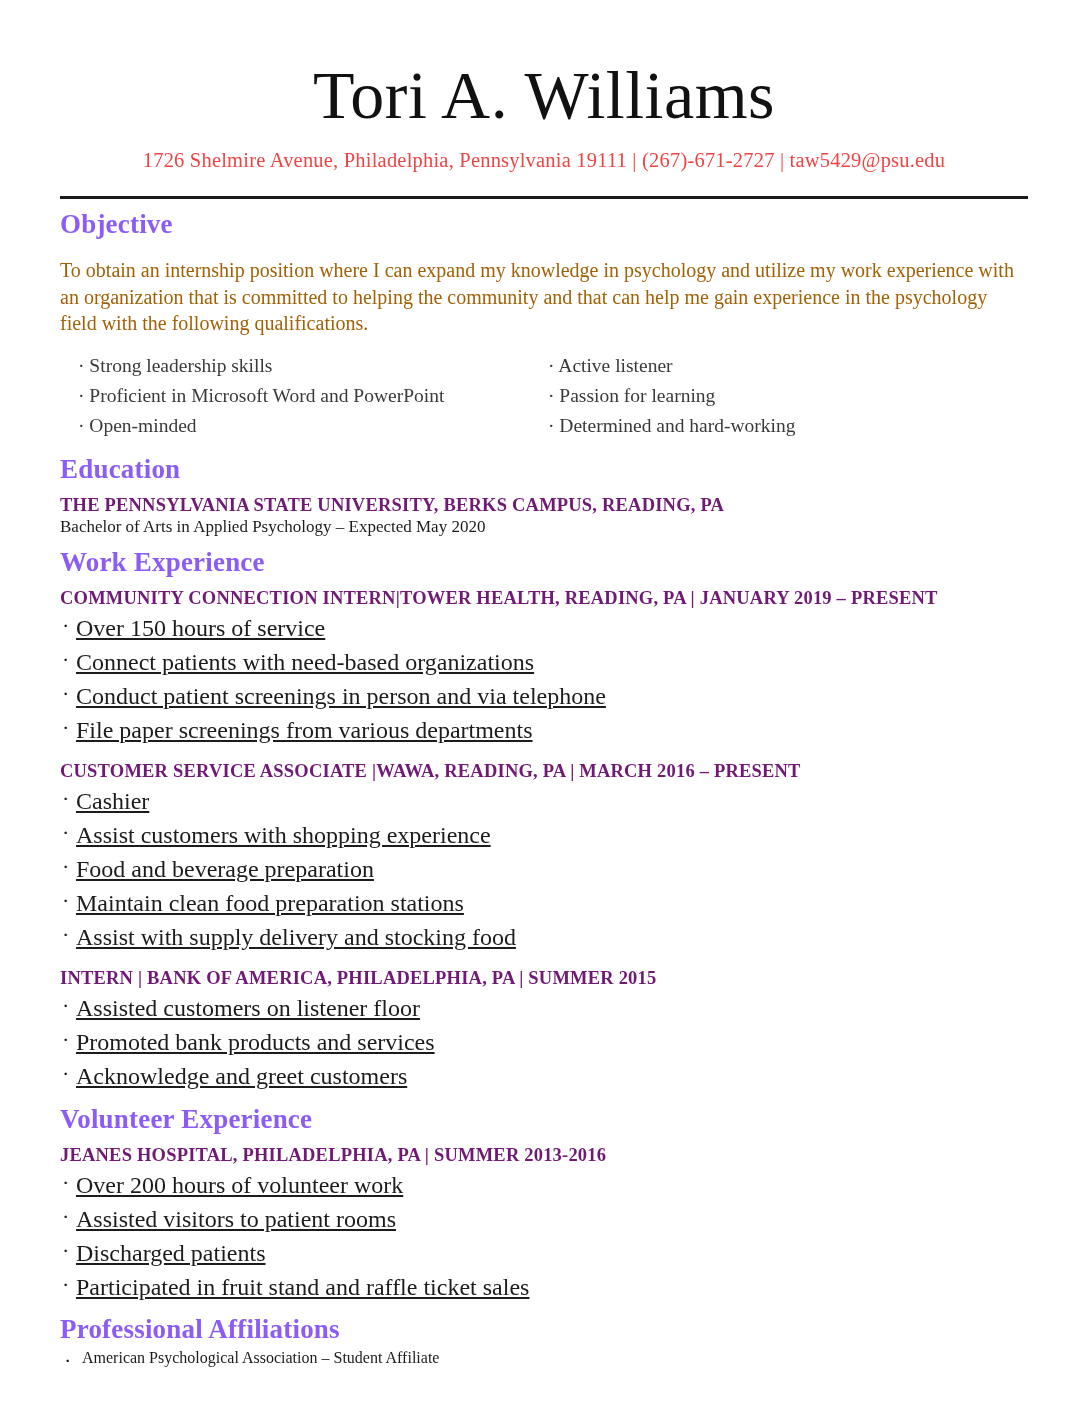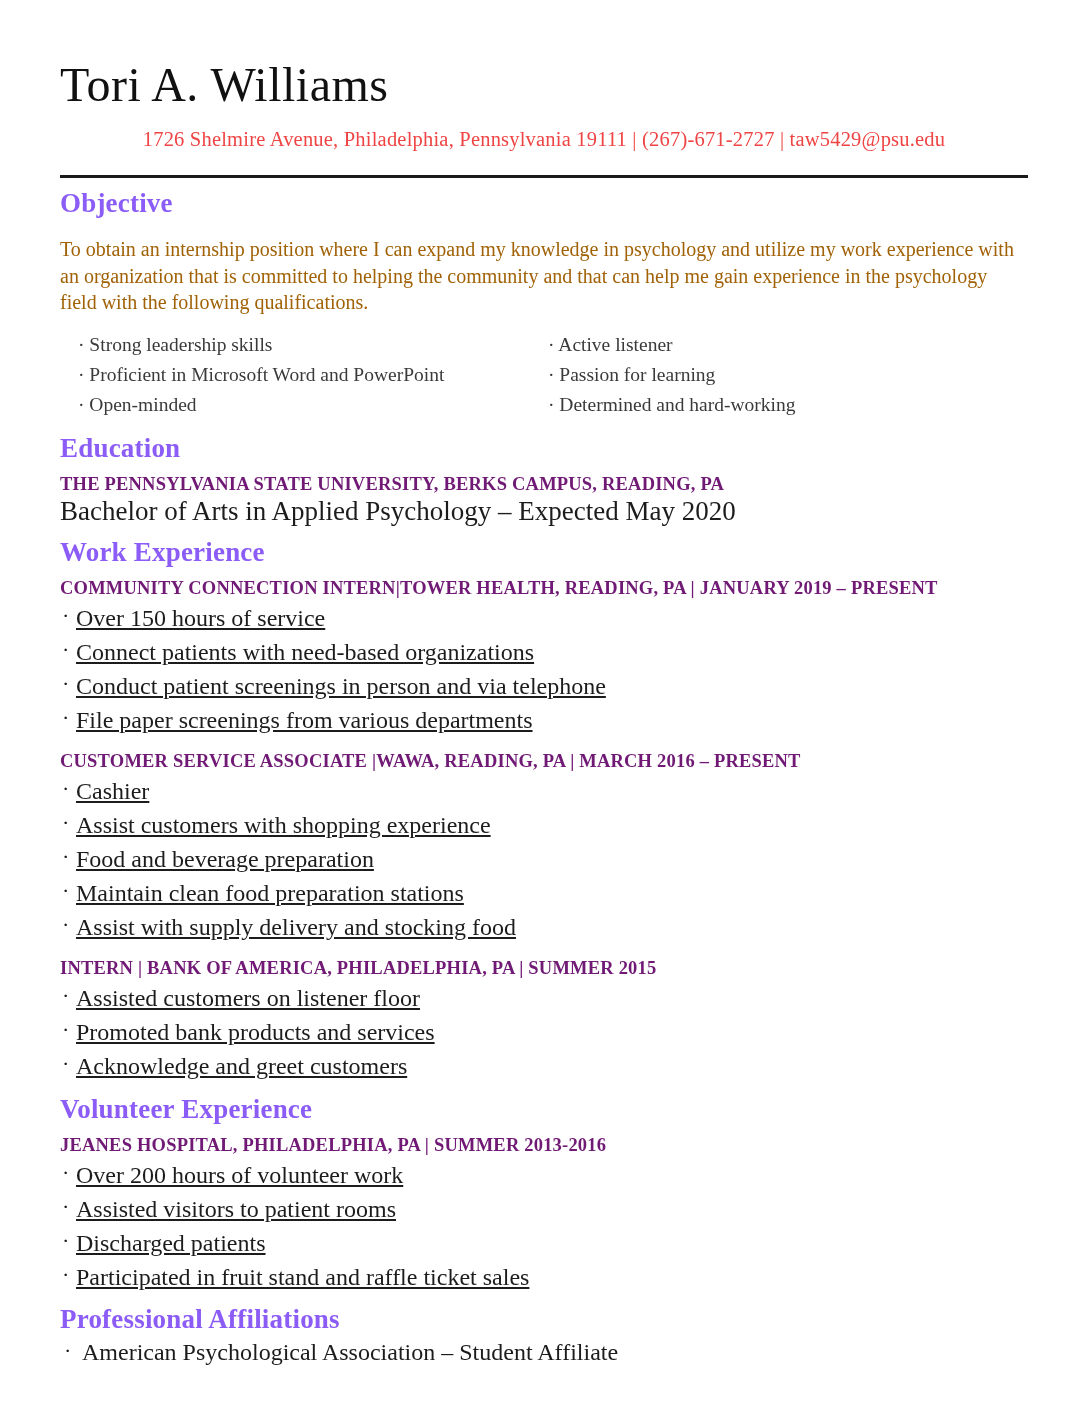--- a/index.html
+++ b/index.html
@@ -15,21 +15,22 @@
     overflow: hidden;
   }
   .page {
     width: 1088px;
     height: 1408px;
     box-sizing: border-box;
     padding: 48px 60px 0 60px;
     position: relative;
   }
   .name {
-    font-size: 48px;
+    text-align: center;
+    font-size: 68px;
     font-weight: 400;
     letter-spacing: 0.5px;
     line-height: 1.05;
     margin: 12px 0 0 0;
     color: #111;
   }
   .contact {
     text-align: center;
     font-size: 20.5px;
     margin-top: 18px;
@@ -75,21 +76,21 @@
     font-size: 18.5px;
     font-weight: 700;
     letter-spacing: 0.2px;
     margin-top: 10px;
     margin-bottom: 1px;
     color: #701a75;
     font-variant: small-caps;
     text-transform: uppercase;
   }
   .entry-sub {
-    font-size: 27px;
+    font-size: 17px;
     margin: 0 0 0 0;
     color: #1c1c1c;
   }
   ul.bullets {
     list-style: none;
     margin: 2px 0 0 0;
     padding: 0;
   }
   ul.bullets li {
     font-size: 24px;
@@ -102,21 +103,21 @@
   ul.bullets li:before {
     content: "·";
     position: absolute;
     left: 2px;
     top: -1px;
     font-size: 22px;
   }
   .entry-block { margin-top: 14px; }
   .entry-block.tight { margin-top: 10px; }
   .affil {
-    font-size: 24px;
+    font-size: 16px;
     color: #1c1c1c;
     padding-left: 22px;
     position: relative;
     margin-top: 4px;
   }
   .affil:before {
     content: "·";
     position: absolute;
     left: 4px;
     top: -1px;

